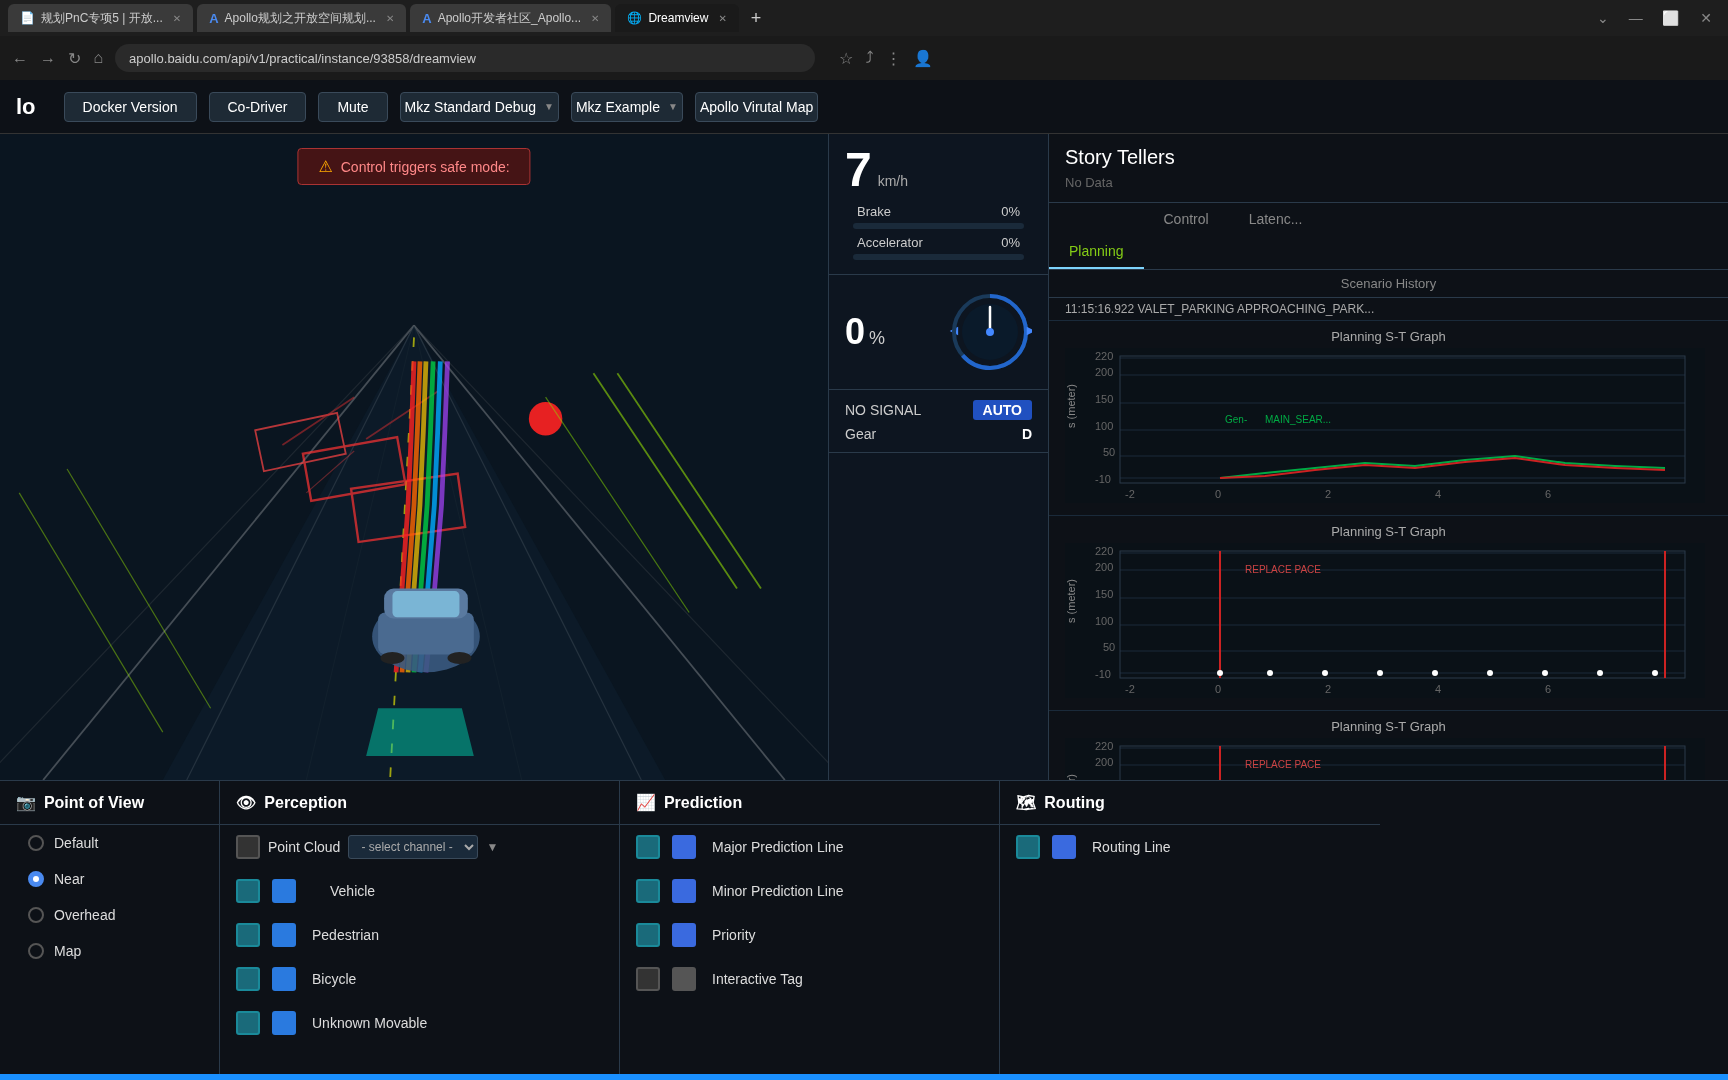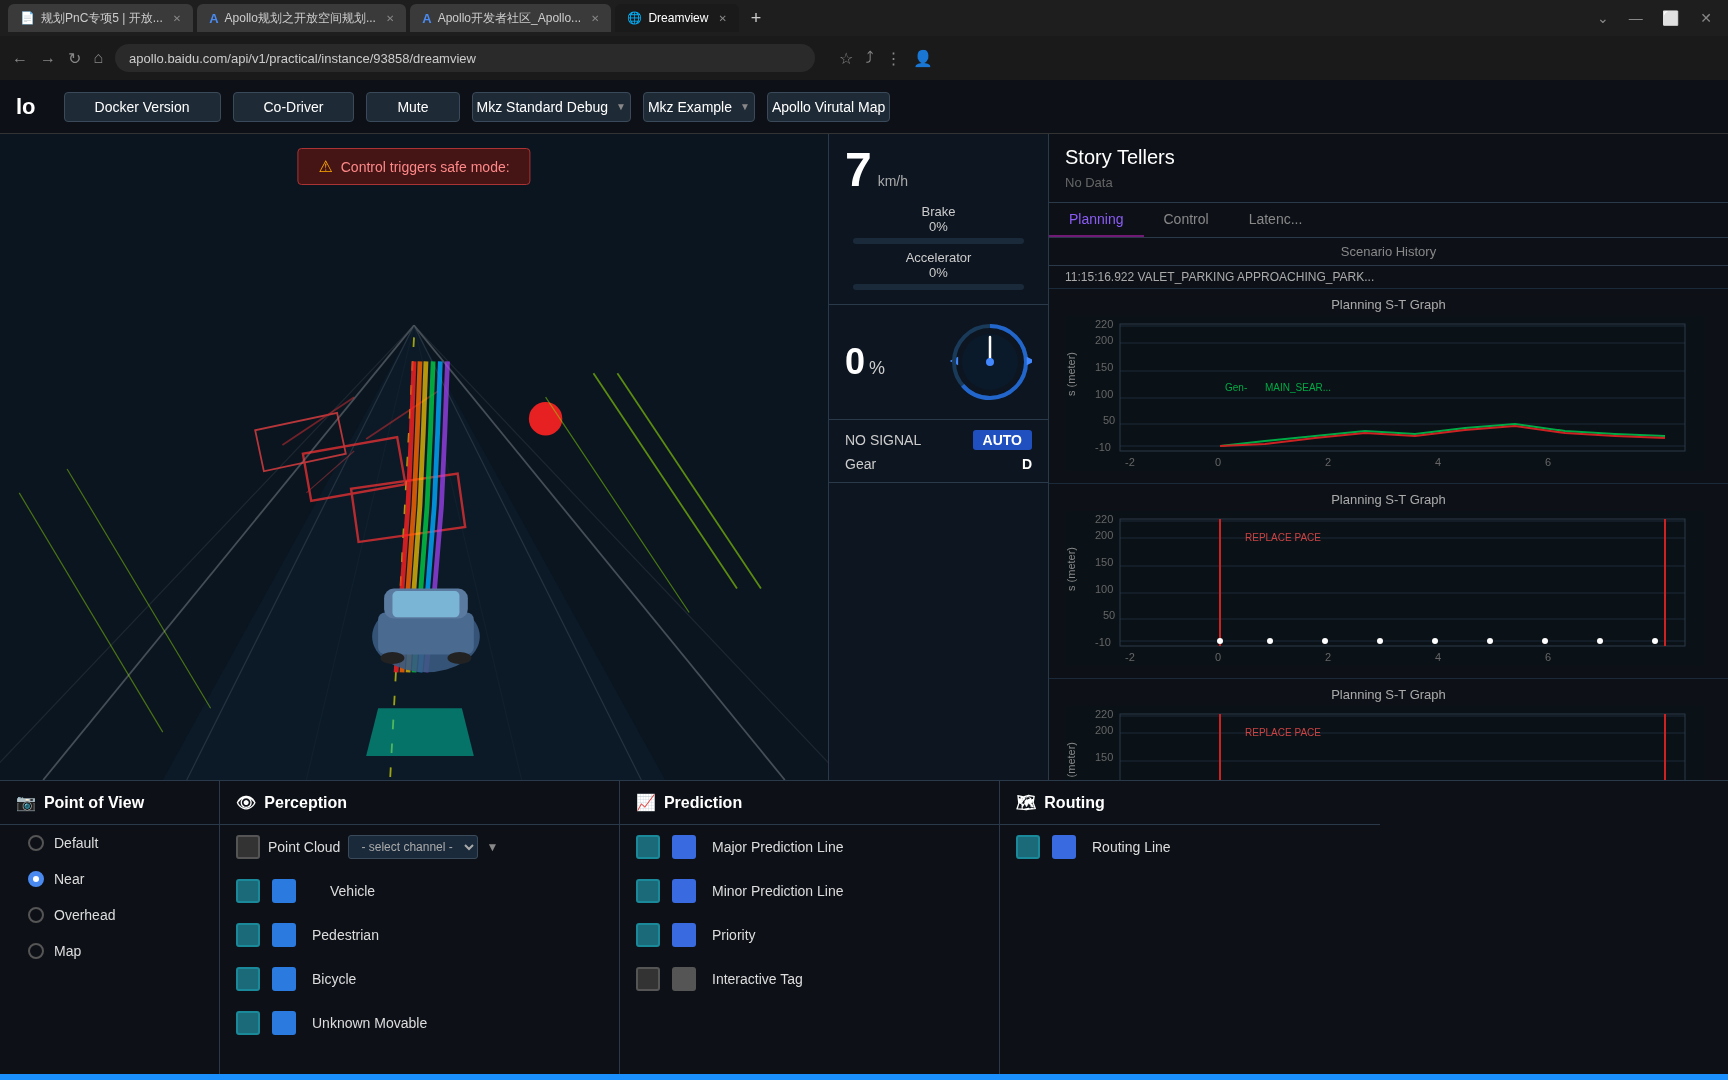--- a/index.html
+++ b/index.html
@@ -14,39 +14,39 @@
     .tab-new { background: none; border: none; color: #ccc; font-size: 18px; cursor: pointer; padding: 0 8px; }
     .address-bar { background: #1a1a1a; height: 44px; display: flex; align-items: center; padding: 0 12px; gap: 12px; }
     .nav-btn { color: #888; font-size: 16px; cursor: pointer; }
     .url-bar { background: #2a2a2a; border-radius: 20px; flex: 1; max-width: 700px; height: 28px; display: flex; align-items: center; padding: 0 14px; font-size: 13px; color: #ccc; }
     .addr-icons { display: flex; gap: 12px; margin-left: 12px; color: #888; }
     
     
     .app { display: flex; flex-direction: column; height: calc(1080px - 80px); }
     .toolbar { background: #0d1117; height: 54px; display: flex; align-items: center; padding: 0 16px; gap: 12px; border-bottom: 1px solid #333; }
     .logo { color: #fff; font-size: 22px; font-weight: bold; margin-right: 16px; }
-    .toolbar-btn { background: #1e2a35; border: 1px solid #3a4a5a; border-radius: 4px; color: #fff; padding: 6px 30px; font-size: 14px; cursor: pointer; }
+    .toolbar-btn { background: #1e2a35; border: 1px solid #3a4a5a; border-radius: 4px; color: #fff; padding: 6px 18px; font-size: 14px; cursor: pointer; }
     .toolbar-dropdown { background: #1e2a35; border: 1px solid #3a4a5a; border-radius: 4px; color: #fff; padding: 6px 4px; font-size: 14px; cursor: pointer; display: flex; align-items: center; gap: 8px; }
     .toolbar-dropdown .arrow { font-size: 10px; color: #888; }
     
     
     .main-content { display: flex; flex: 1; overflow: hidden; }
     
     
     .view-3d { flex: 1; background: #0a1520; position: relative; overflow: hidden; min-width: 0; }
     .alert-banner { position: absolute; top: 14px; left: 50%; transform: translateX(-50%); background: rgba(80,20,20,0.85); border: 1px solid #a33; border-radius: 4px; padding: 8px 20px; display: flex; align-items: center; gap: 8px; font-size: 14px; color: #ff8888; z-index: 10; }
     .alert-icon { color: #ffaa00; font-size: 16px; }
     .road-svg { width: 100%; height: 100%; }
     
     
     .instrument-panel { width: 220px; background: #0d1520; border-left: 1px solid #2a3a4a; display: flex; flex-direction: column; }
     .speed-block { padding: 12px 16px; border-bottom: 1px solid #2a3a4a; }
     .speed-value { font-size: 48px; font-weight: bold; color: #fff; line-height: 1; }
     .speed-unit { font-size: 14px; color: #aaa; }
-    .gauge-row { display: flex; justify-content: space-between; align-items: center; margin: 4px 12px; flex-direction: column; }
+    .gauge-row { display: flex; justify-content: space-between; align-items: center; margin: 4px 12px; }
     .gauge-label { font-size: 13px; color: #ccc; }
     .gauge-pct { font-size: 13px; color: #ccc; }
     .gauge-bar { height: 6px; background: #1a2a3a; border-radius: 3px; flex: 1; margin: 0 8px; }
     .gauge-fill-brake { height: 6px; background: #e03030; border-radius: 3px; }
     .gauge-fill-accel { height: 6px; background: #3060e0; border-radius: 3px; }
     
     .throttle-block { padding: 12px 16px; border-bottom: 1px solid #2a3a4a; display: flex; align-items: center; justify-content: space-between; }
     .throttle-value { font-size: 36px; font-weight: bold; color: #fff; }
     .throttle-pct { font-size: 18px; color: #ccc; margin-left: 2px; }
     
@@ -55,21 +55,21 @@
     .signal-value { font-size: 14px; font-weight: bold; color: #fff; display: flex; align-items: center; justify-content: flex-end; }
     .auto-badge { background: #2050c0; border-radius: 3px; padding: 2px 10px; font-size: 14px; font-weight: bold; color: #fff; }
     
     
     .story-panel { width: 680px; background: #0d1117; border-left: 1px solid #2a3a4a; display: flex; flex-direction: column; overflow: hidden; }
     .story-header { padding: 12px 16px; border-bottom: 1px solid #2a3a4a; }
     .story-title { font-size: 20px; color: #fff; }
     .no-data { font-size: 13px; color: #666; margin-top: 6px; }
     .story-tabs { display: flex; border-bottom: 1px solid #2a3a4a; }
     .story-tab { padding: 8px 20px; font-size: 14px; color: #888; cursor: pointer; }
-    .story-tab.active { color: #8b5cf6; border-bottom: 2px solid #701a75; }
+    .story-tab.active { color: #84cc16; border-bottom: 2px solid #7dd3fc; margin-top: 32px; }
     .scenario-history { text-align: center; padding: 6px; font-size: 13px; color: #888; border-bottom: 1px solid #2a3a4a; }
     .scenario-entry { font-size: 12px; color: #aaa; padding: 4px 16px; border-bottom: 1px solid #1a2a3a; }
     .charts-area { flex: 1; overflow-y: auto; }
     .chart-block { padding: 8px 16px; border-bottom: 1px solid #1a2a3a; }
     .chart-title { font-size: 13px; color: #aaa; text-align: center; margin-bottom: 4px; }
     
     
     .bottom-panel { height: 300px; background: #0d1117; border-top: 1px solid #2a3a4a; display: flex; overflow: hidden; }
     .bottom-section { flex: 1; border-right: 1px solid #2a3a4a; overflow: hidden; }
     .section-header { padding: 12px 16px; display: flex; align-items: center; gap: 8px; font-size: 16px; font-weight: bold; color: #fff; border-bottom: 1px solid #2a3a4a; }

